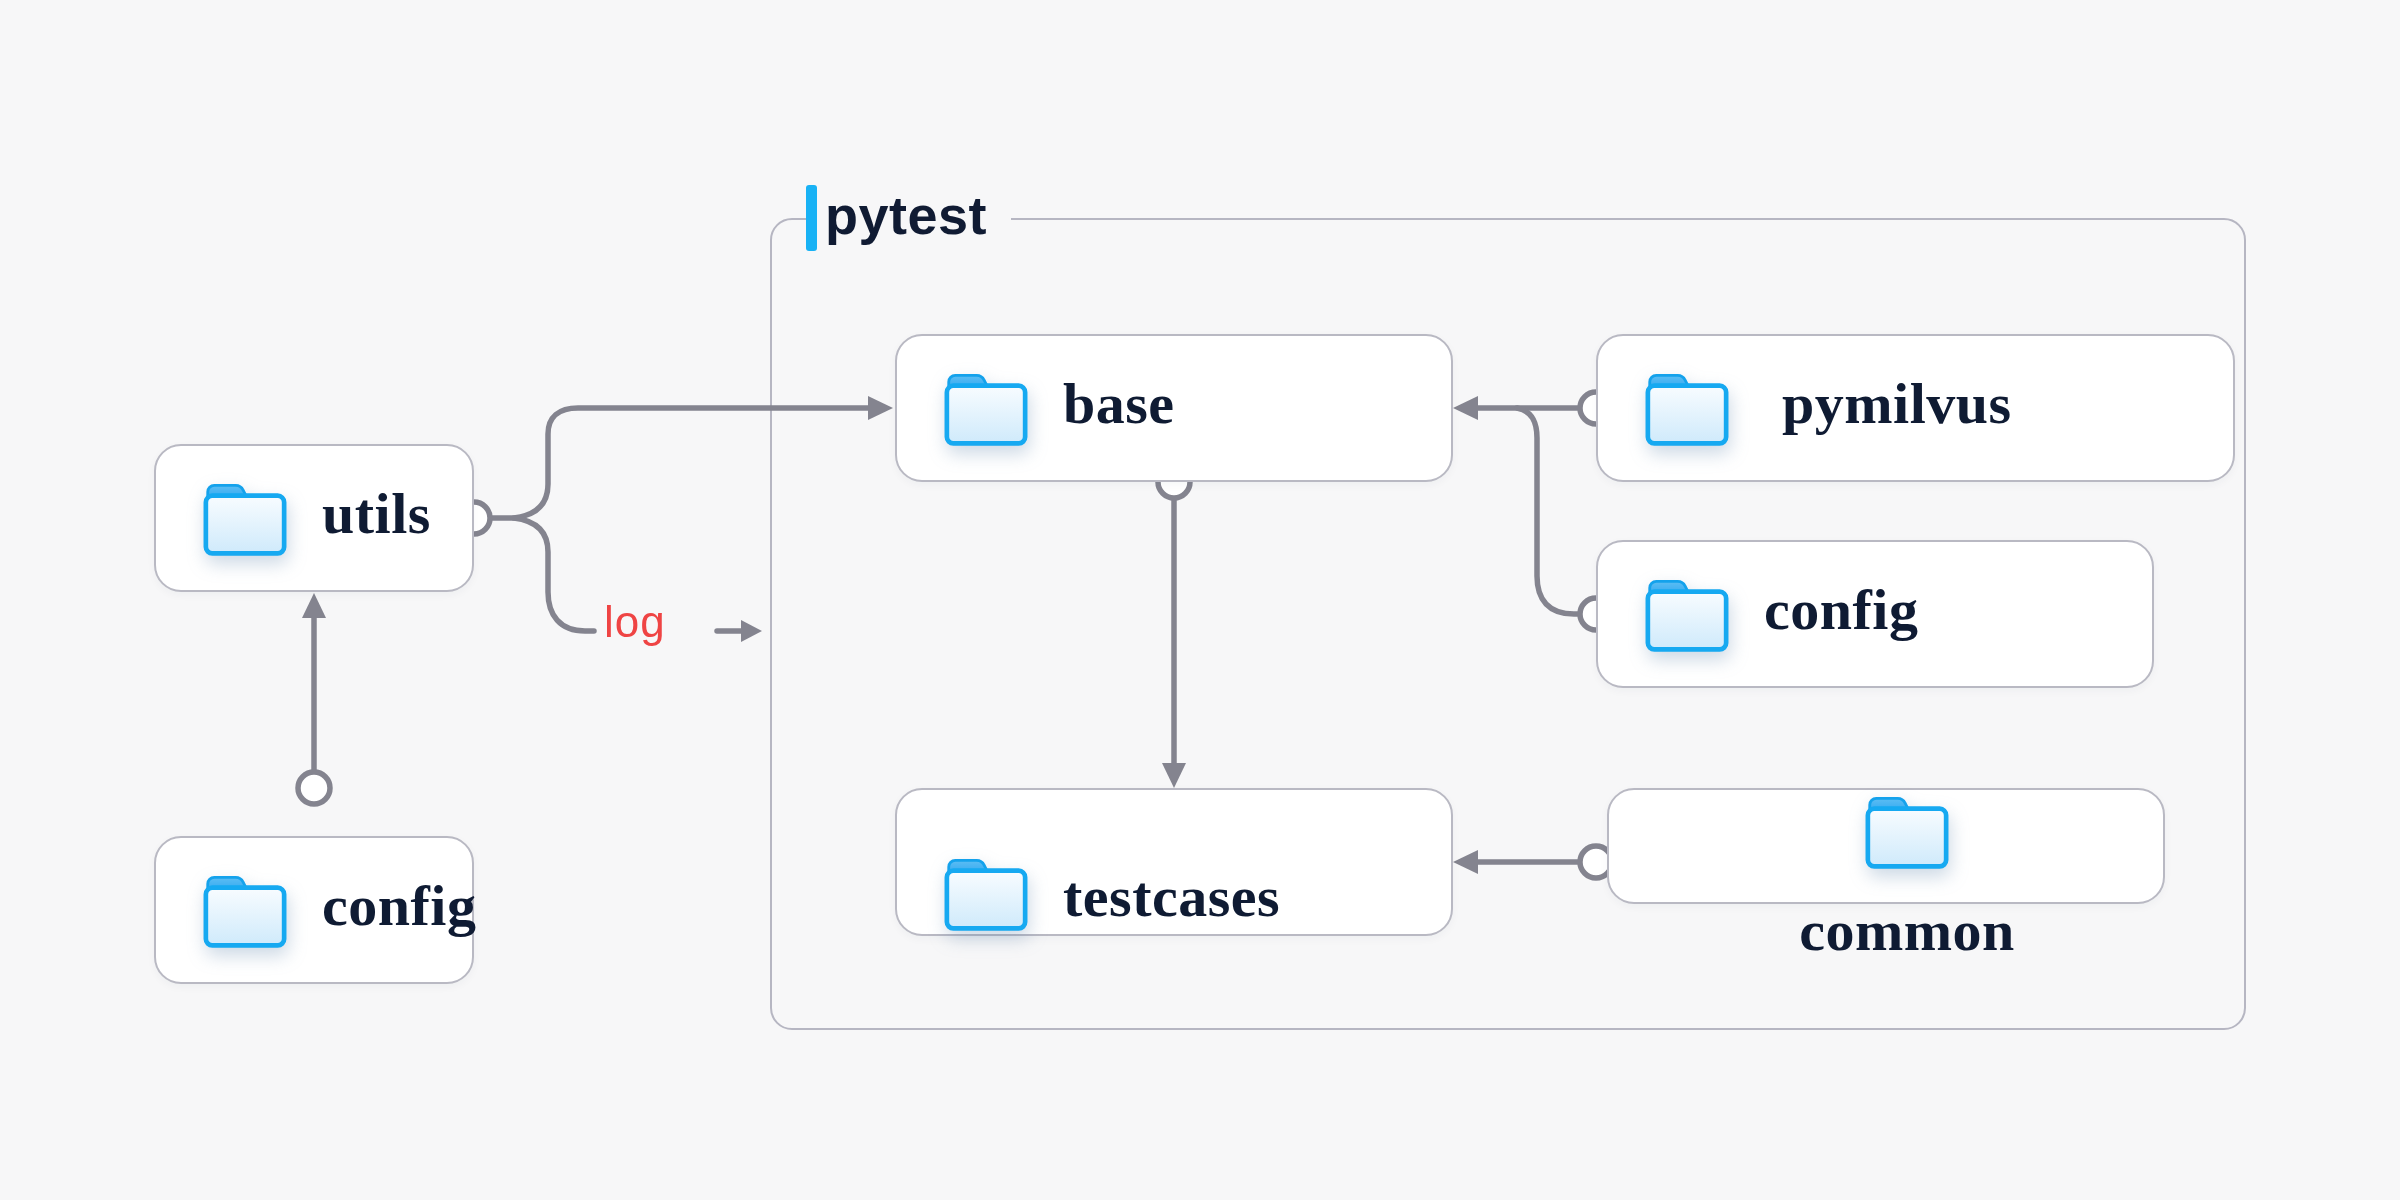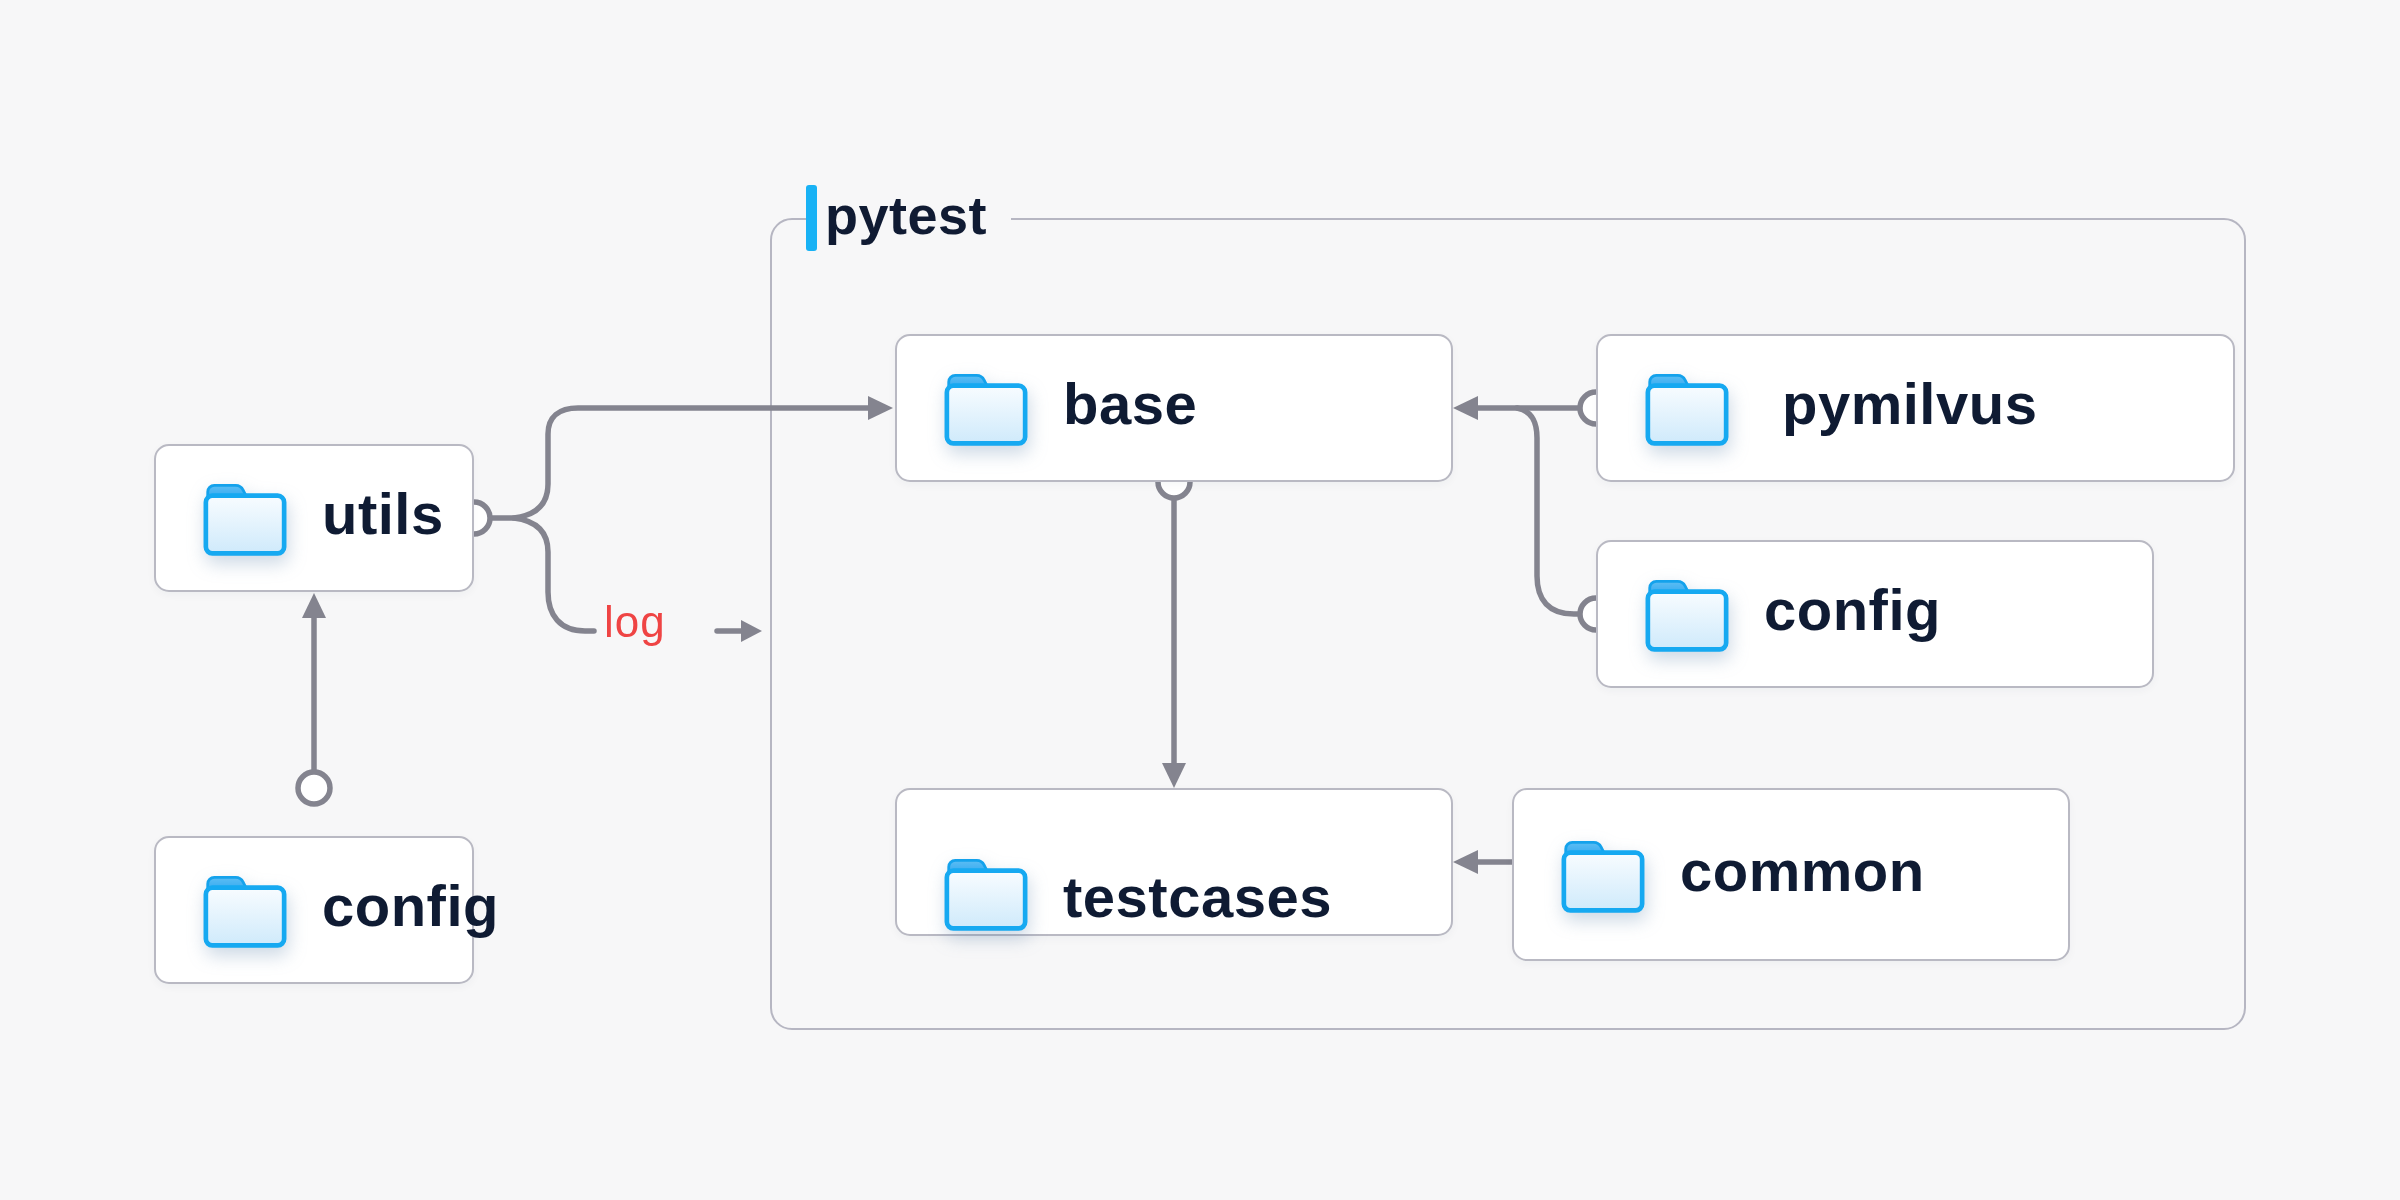--- a/index.html
+++ b/index.html
@@ -68,27 +68,28 @@
     font-weight: 700;
     color: #101b33;
     letter-spacing: 0.5px;
     line-height: 1;
     padding-bottom: 6px;
   }
   .node {
     position: absolute;
     background: #ffffff;
     border: 2.5px solid #b9b9c3;
-    border-radius: 15px;
+    border-radius: 27px;
     box-sizing: border-box;
     display: flex;
     align-items: center;
     padding-left: 42px;
     gap: 30px;
     box-shadow: 0 3px 8px rgba(30, 40, 70, 0.04);
+    font-family: Liberation Serif, serif;
   }
   .node .node-label {
     font-size: 58px;
     font-weight: 700;
     color: #0f1b33;
     letter-spacing: 0.5px;
     line-height: 1;
     padding-bottom: 8px;
     white-space: nowrap;
   }
@@ -97,21 +98,21 @@
     height: 82px;
     flex: 0 0 auto;
     filter: drop-shadow(2px 8px 9px rgba(90, 130, 170, 0.30));
   }
   .node-utils     { left: 154px;  top: 444px; width: 320px; height: 148px; text-align: center; }
   .node-config    { left: 154px;  top: 836px; width: 320px; height: 148px; }
   .node-base      { left: 895px;  top: 334px; width: 558px; height: 148px; }
   .node-testcases { left: 895px;  top: 788px; width: 558px; height: 148px; align-items: flex-end; }
   .node-pymilvus  { left: 1596px; top: 334px; width: 639px; height: 148px; gap: 48px; }
   .node-check     { left: 1596px; top: 540px; width: 558px; height: 148px; }
-  .node-common    { left: 1512px; top: 788px; width: 558px; height: 173px; }
+  .node-common    { left: 1607px; top: 788px; width: 558px; height: 116px; flex-direction: column; }
   .edge-text {
     position: absolute;
     left: 604px; top: 600px;
     font-size: 44px;
     font-weight: 500;
     color: #ef4444;
     letter-spacing: 1px;
     line-height: 1;
   }
   .defs-holder {

